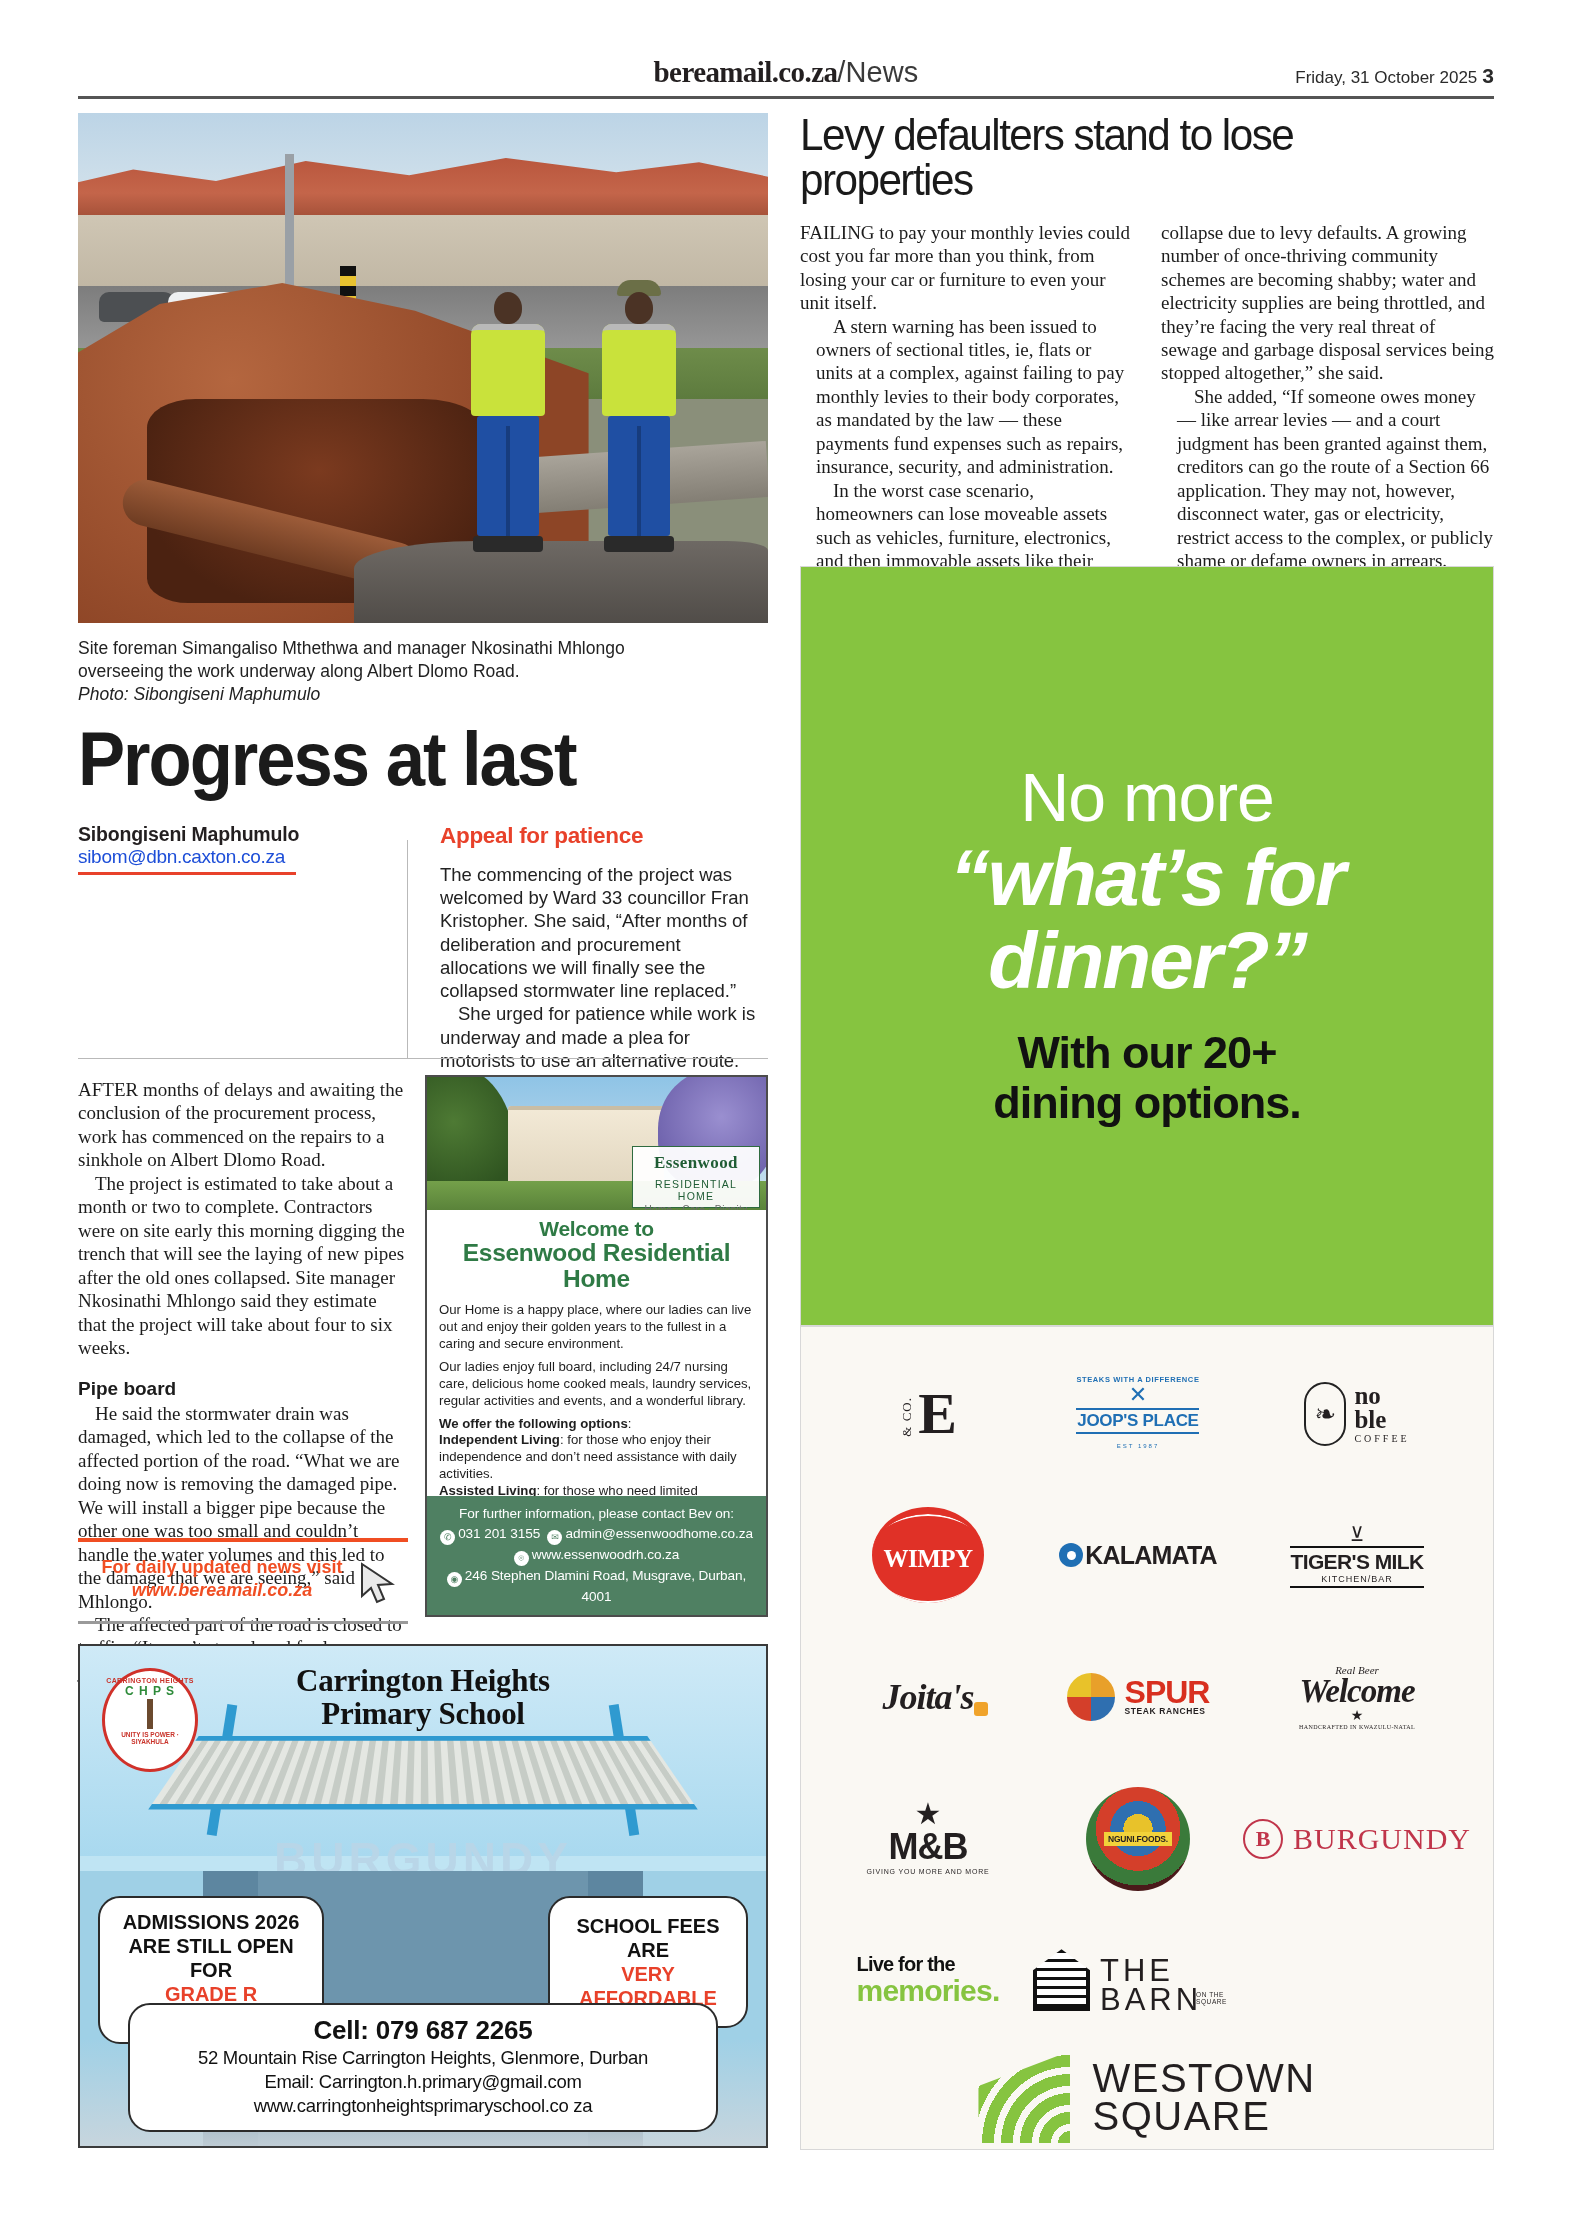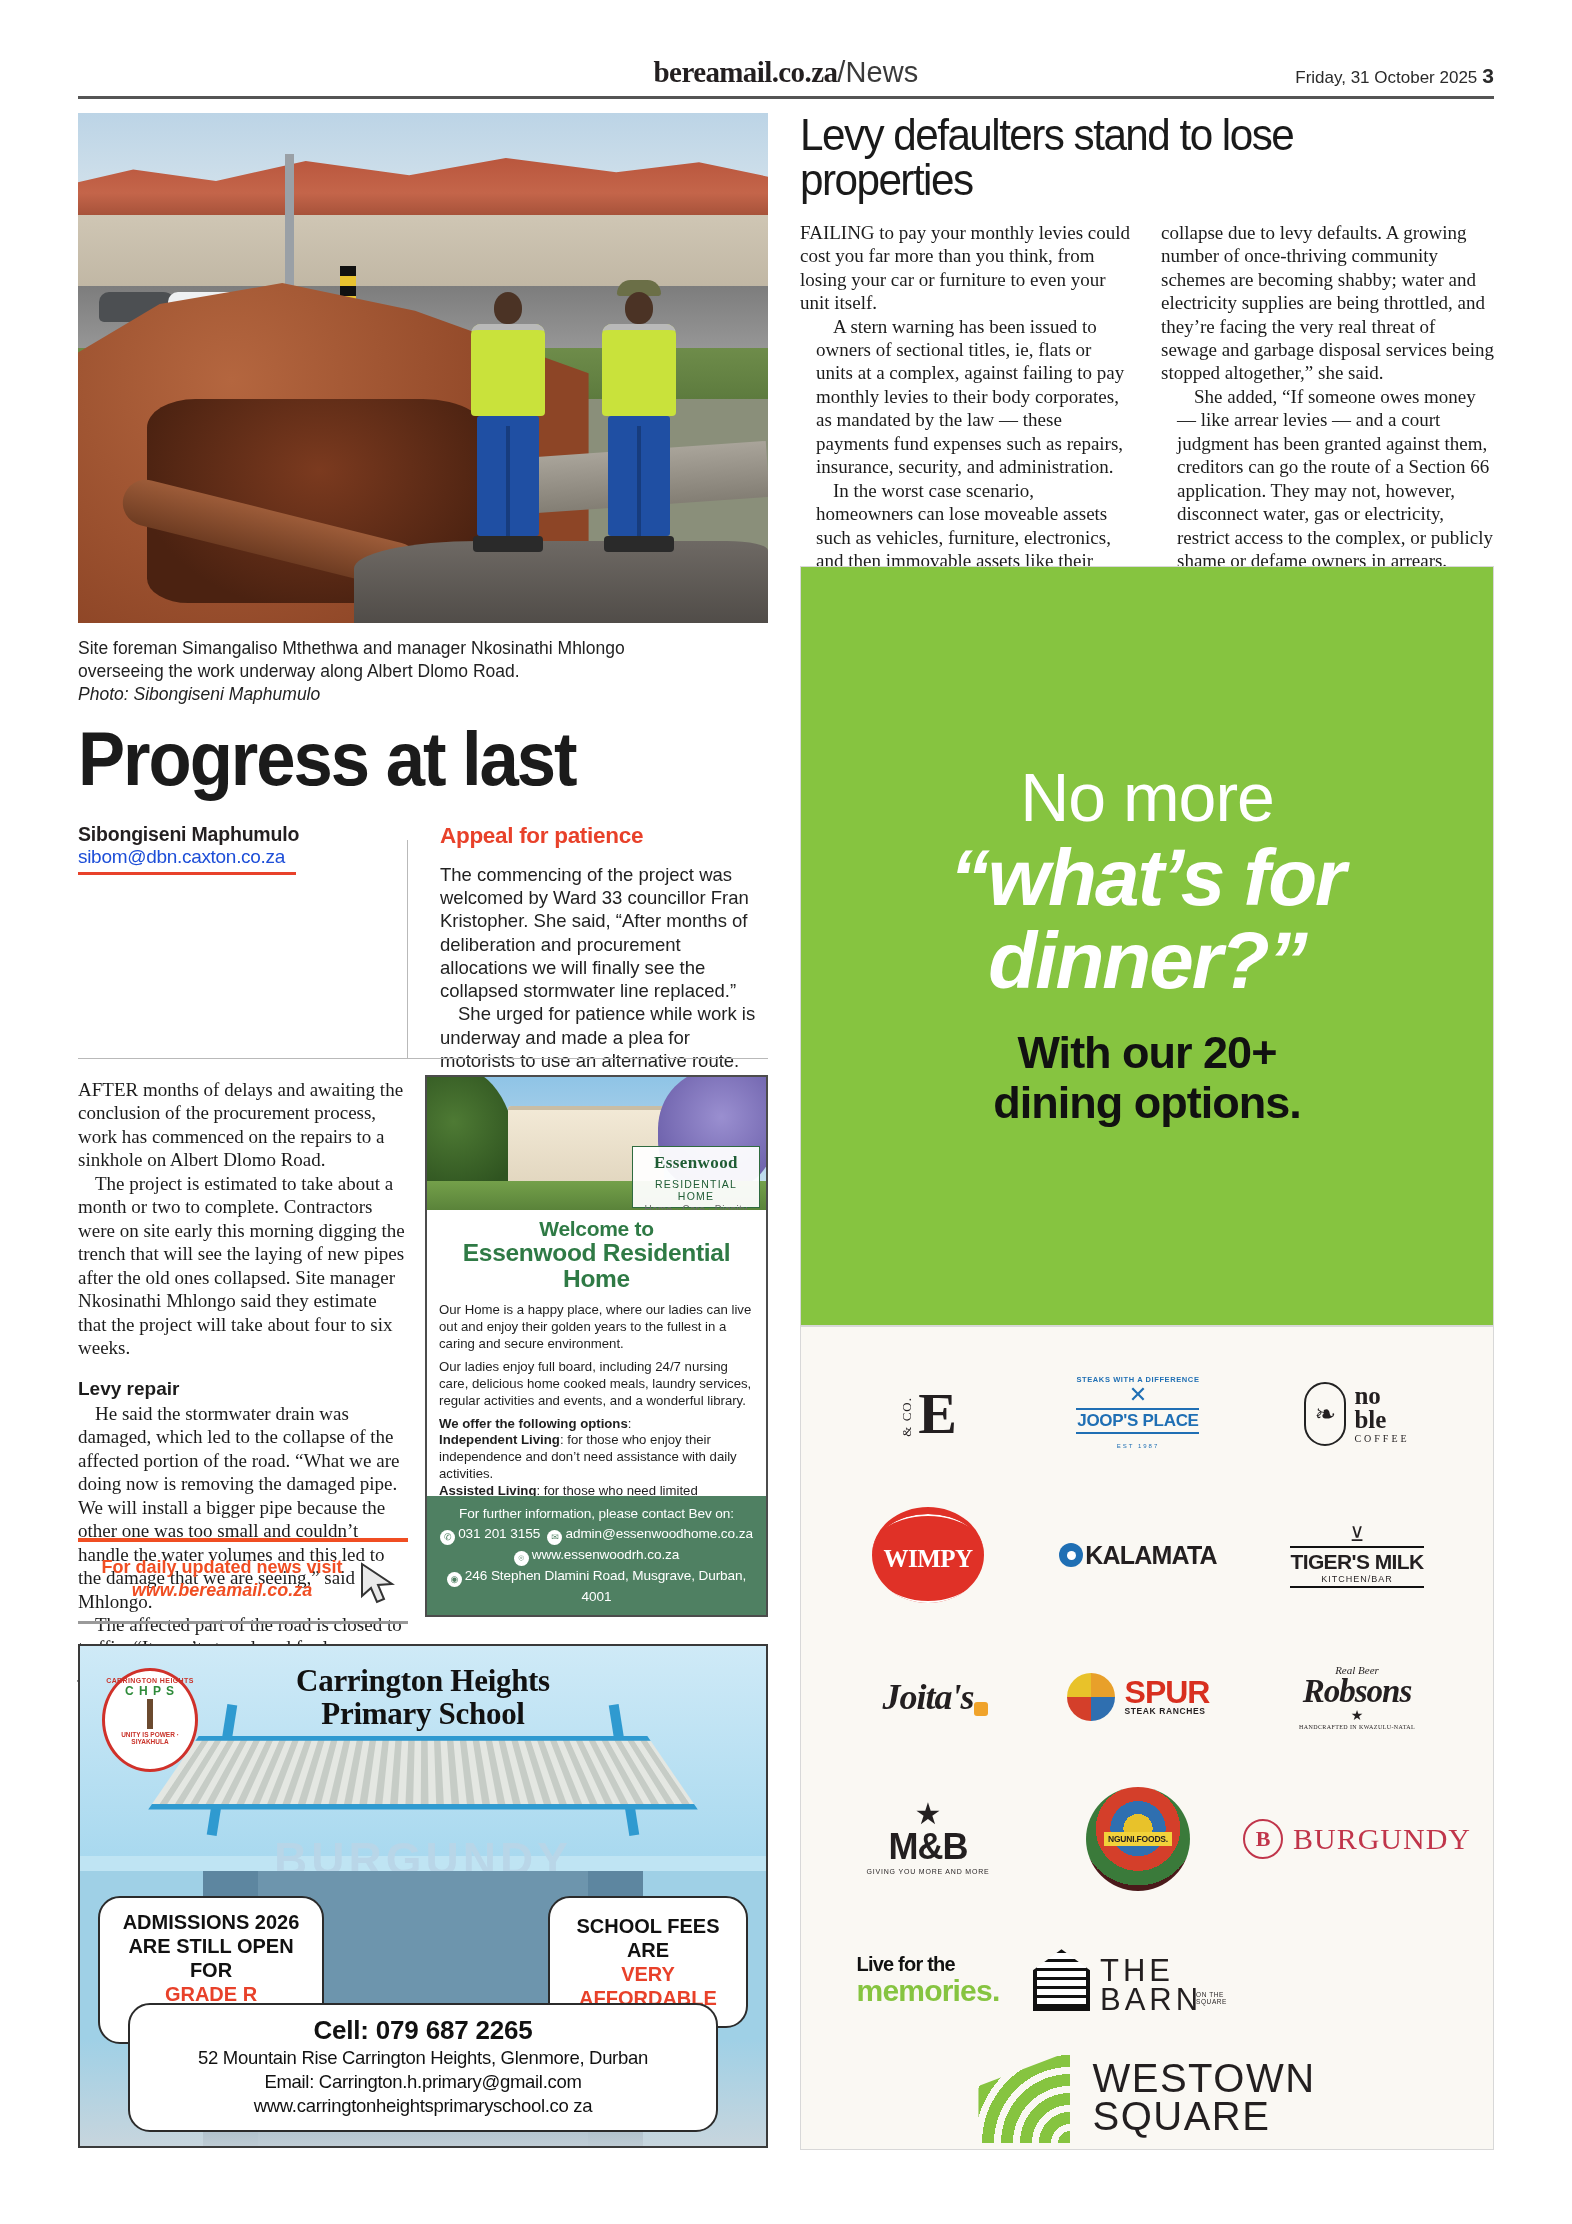--- a/index.html
+++ b/index.html
@@ -492,21 +492,21 @@
     </div>
   </div>
 </div>
 
 <div id="col-divider"></div>
 <div id="col-divider2"></div>
 
 <div id="body-col">
   <p>AFTER months of delays and awaiting the conclusion of the procurement process, work has commenced on the repairs to a sinkhole on Albert Dlomo Road.</p>
   <p>The project is estimated to take about a month or two to complete. Contractors were on site early this morning digging the trench that will see the laying of new pipes after the old ones collapsed. Site manager Nkosinathi Mhlongo said they estimate that the project will take about four to six weeks.</p>
-  <p class="subhead">Levy repair</p>
+  <p class="subhead">Pipe board</p>
   <p>He said the stormwater drain was damaged, which led to the collapse of the affected portion of the road. “What we are doing now is removing the damaged pipe. We will install a bigger pipe because the other one was too small and couldn’t handle the water volumes and this led to the damage that we are seeing,” said Mhlongo.</p>
   <p>The affected part of the road is closed to traffic. “It won’t stay closed for long, we just need to get the digging work done. It’s for safety reasons. Once that is complete the other side of the road will be open again,” said Mhlongo.</p>
 </div>
 
 <div id="promo">
   <div class="top-rule"></div>
   <div class="promo-text">
     <span>For daily updated news visit</span><br>
     <span class="promo-url">www.bereamail.co.za</span>
   </div>
@@ -692,21 +692,21 @@
       <span class="t">
         <span class="a">SPUR</span>
         <span class="b">STEAK RANCHES</span>
       </span>
     </div>
   </div>
 
   <div class="logo-cell">
     <div class="lg-robsons">
       <div class="a">Real Beer</div>
-      <div class="b">Robsons</div>
+      <div class="b">Welcome</div>
       <div class="c">★</div>
       <div class="d">HANDCRAFTED IN KWAZULU-NATAL</div>
     </div>
   </div>
 
   <div class="logo-cell">
     <div class="lg-mb">
       <div class="star">★</div>
       <div class="nm">M&amp;B</div>
       <div class="sub">GIVING YOU MORE AND MORE</div>

